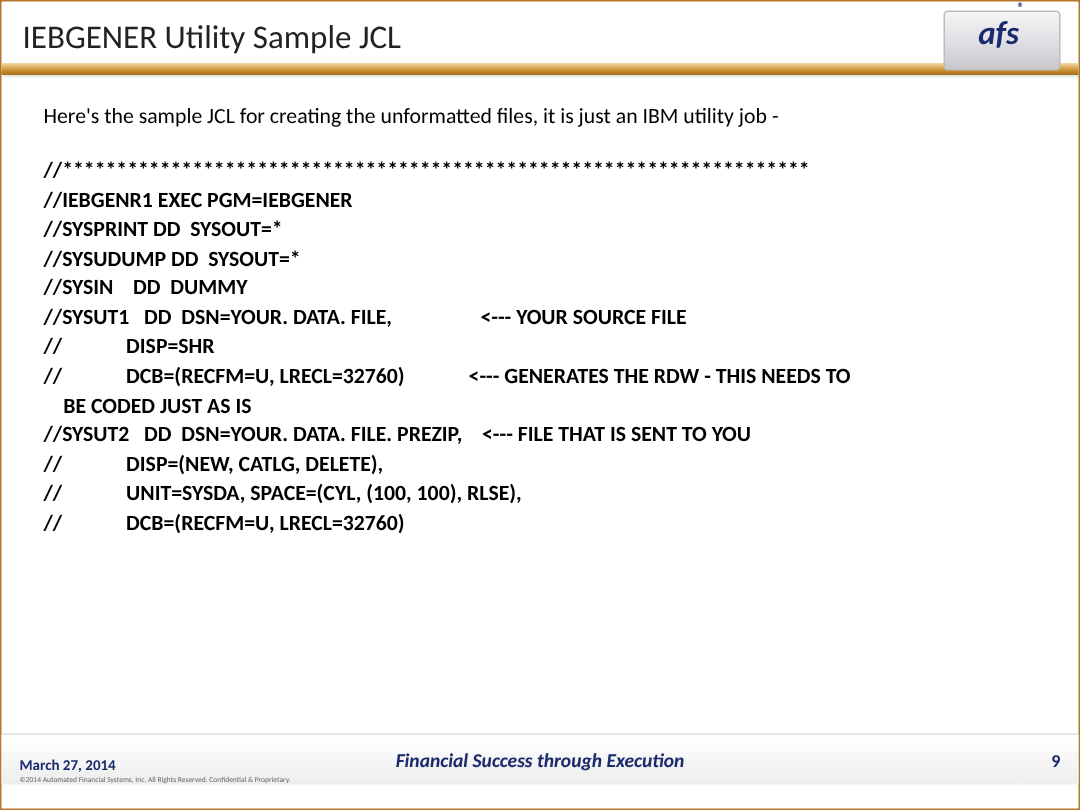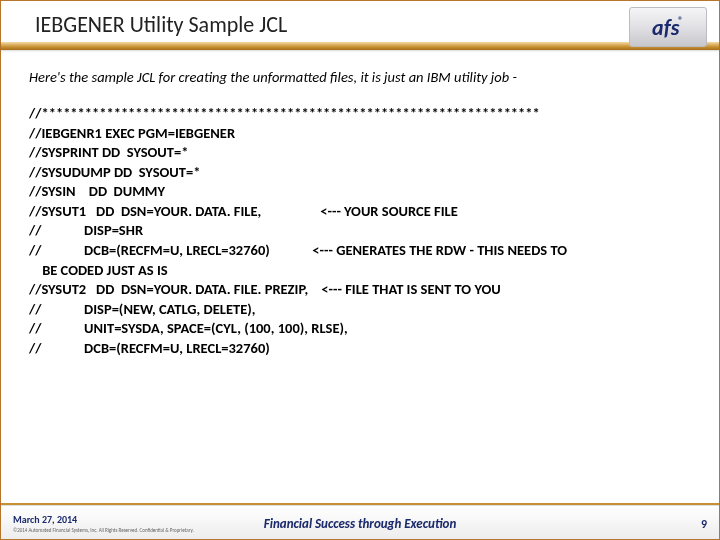--- a/index.html
+++ b/index.html
@@ -12,38 +12,37 @@
     overflow: hidden;
   }
   .slide {
     width: 100%;
     height: 100%;
     position: relative;
     border: 1px solid #b5752a;
   }
   .header {
     padding: 10px 14px 4px 14px;
-    margin-left: 20px;
   }
   .title {
     font-size: 22px;
     font-weight: 400;
     color: #222;
   }
   .logo {
     position: absolute;
     top: 6px;
     right: 12px;
     width: 78px;
     height: 40px;
     background: linear-gradient(180deg, #f5f5f7 0%, #e1e1e5 50%, #c7c7cc 100%);
     border: 1px solid #bcbcc0;
     border-radius: 3px;
     display: flex;
-    align-items: center;
+    align-items: flex-start;
     justify-content: center;
     font-weight: 900;
     font-style: italic;
     font-size: 22px;
     color: #1a2a6c;
   }
   .logo .reg {
     font-size: 9px;
     font-style: normal;
     position: relative;
@@ -56,38 +55,37 @@
     background: linear-gradient(180deg, #f6d9a4 0%, #c79133 60%, #a76e1a 100%);
     box-shadow: 0 1px 2px rgba(0,0,0,0.15);
   }
   .content {
     padding: 18px 28px 0 28px;
   }
   .intro {
     font-size: 14.5px;
     color: #000;
     margin-bottom: 18px;
-    font-style: italic;
   }
   .code {
     font-size: 14.5px;
     color: #000;
     line-height: 1.35;
     white-space: pre-wrap;
     font-family: Calibri, Arial, sans-serif;
     font-weight: 700;
   }
   .footer {
     position: absolute;
-    bottom: 0;
+    bottom: 16px;
     left: 0;
     right: 0;
     height: 34px;
     display: flex;
-    align-items: center;
+    align-items: flex-end;
     padding: 0 12px;
     border-top: 1px solid #e0e0e0;
     background: linear-gradient(180deg, #ffffff 0%, #ededed 100%);
   }
   .footer-left {
     display: flex;
     flex-direction: column;
   }
   .date {
     font-size: 10px;

